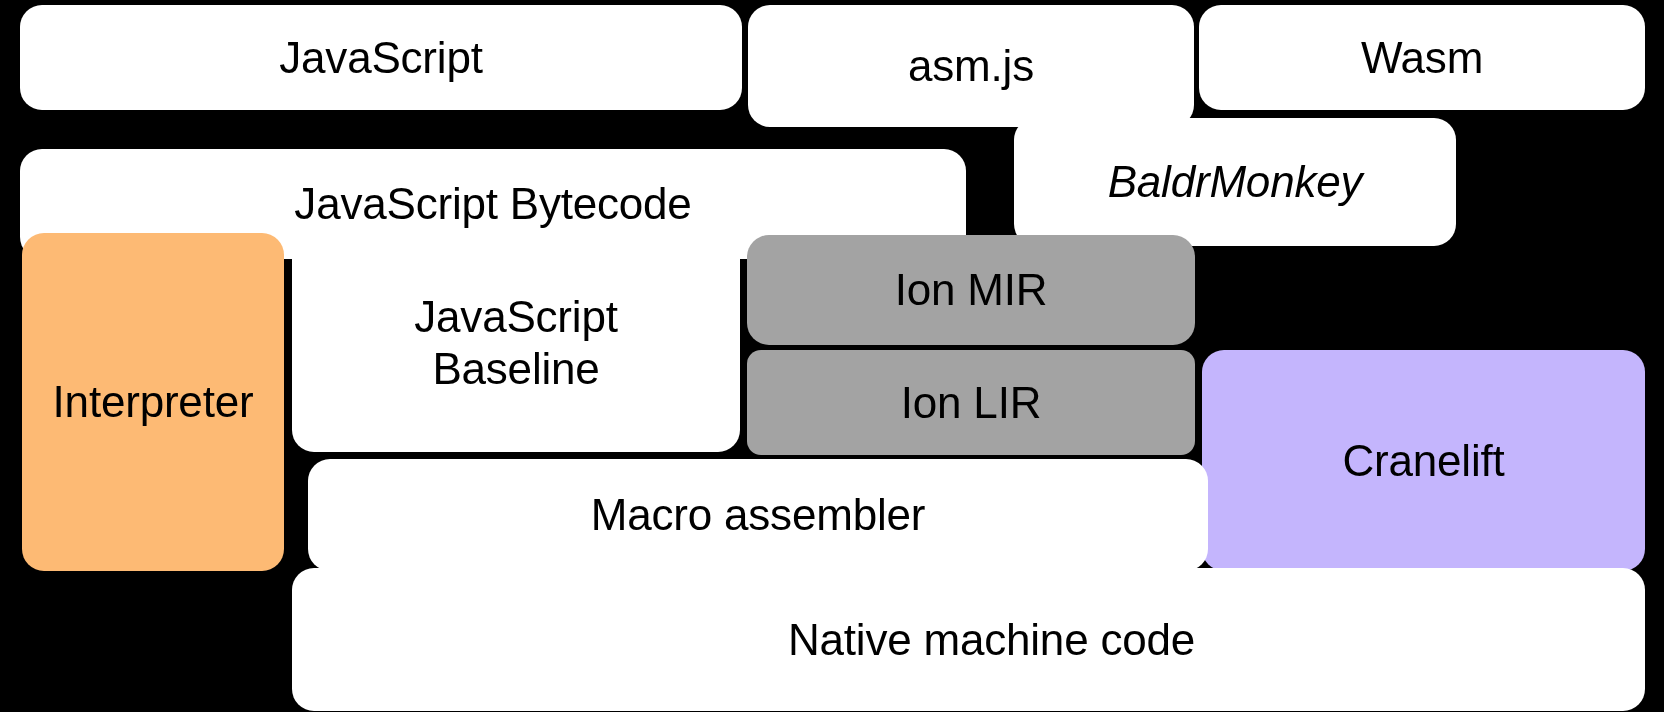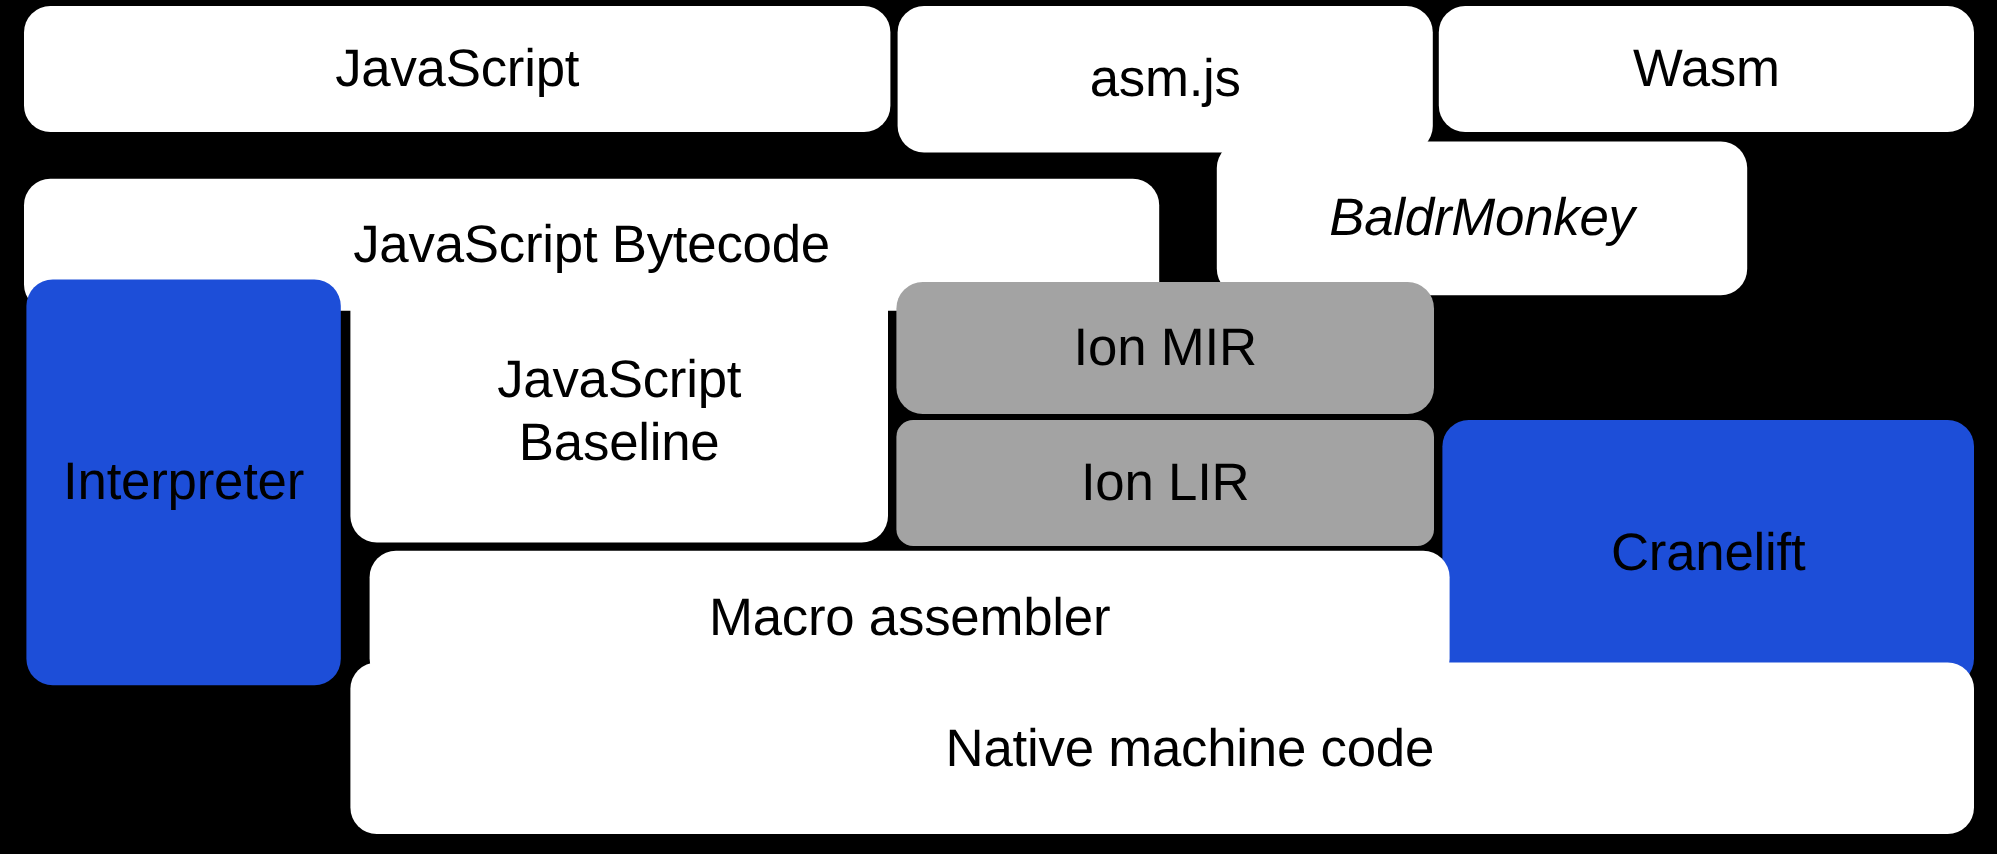--- a/index.html
+++ b/index.html
@@ -26,41 +26,41 @@
     align-items: center;
     justify-content: center;
     text-align: center;
     font-size: 44px;
     line-height: 1.16;
     font-weight: 400;
     letter-spacing: -0.2px;
     white-space: pre-line;
     -webkit-font-smoothing: antialiased;
   }
-  .node.gray   { background: #1d4ed8; }
+  .node.gray   { background: #fdba74; }
   .node.green  { background: #a3a3a3; }
-  .node.pink   { background: #1d4ed8; }
+  .node.pink   { background: #c4b5fd; }
 
   
   #n-javascript      { left: 20px;   top: 5px;   width: 722px;  height: 105px; }
   #n-asmjs           { left: 748px;  top: 5px;   width: 446px;  height: 122px; }
   #n-wasm            { left: 1199px; top: 5px;   width: 446px;  height: 105px; }
 
   
   #n-js-bytecode     { left: 20px;   top: 118px; width: 946px;  height: 110px; margin-top: 31px; }
   #n-baldrmonkey     { left: 1014px;  top: 118px; width: 442px;  height: 128px; font-style: italic; }
 
   
   #n-interpreter     { left: 22px;   top: 233px; width: 262px;  height: 338px; }
   #n-js-baseline     { left: 292px;  top: 233px; width: 448px;  height: 219px; }
   #n-ion-mir         { left: 747px;  top: 235px; width: 448px;  height: 110px; }
   #n-ion-lir         { left: 747px;  top: 350px; width: 448px;  height: 105px; border-radius: 14px; }
   #n-cranelift       { left: 1202px; top: 350px; width: 443px;  height: 221px; }
   #n-macro-assembler { left: 308px;  top: 459px; width: 900px;  height: 112px; }
-  #n-native-code     { left: 292px;  top: 552px; width: 1353px; height: 143px; padding-left: 46px; }
+  #n-native-code     { left: 292px;  top: 568px; width: 1353px; height: 143px; padding-left: 46px; }
 </style>
 </head>
 <body>
 
 <div id="canvas">
 
   <div class="node" id="n-javascript">JavaScript</div>
 
   <div class="node" id="n-asmjs">asm.js</div>
 

